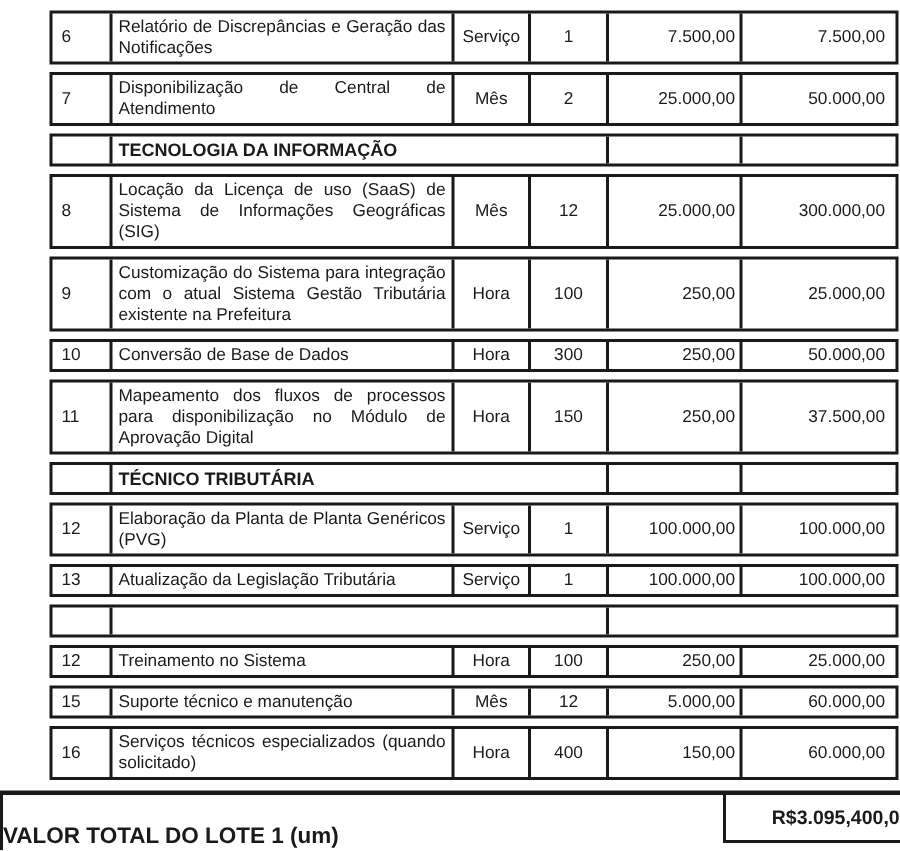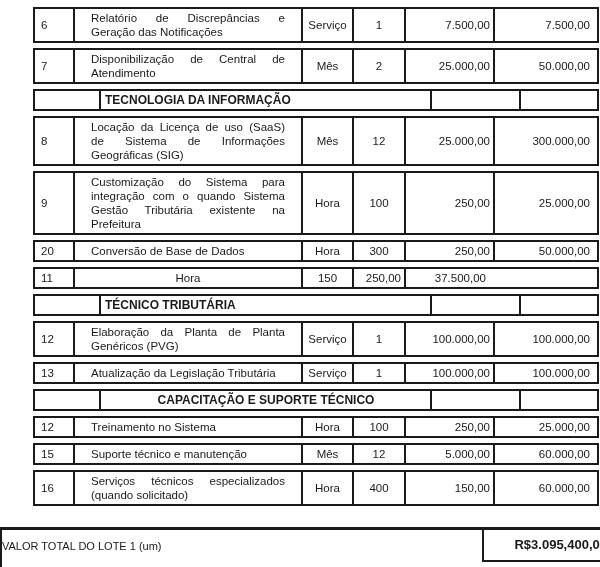--- a/index.html
+++ b/index.html
@@ -23,32 +23,32 @@
   }
   .row{
     display:grid;
     box-sizing:border-box;
     width:566px;
     border:2px solid var(--ink);
     margin-bottom:5px;
     background:var(--paper);
   }
   .item-row{grid-template-columns:38px 228px 51px 52px 89px 1fr;}
-  .section-row{grid-template-columns:38px 331px 89px 1fr;padding-left:26px;}
+  .section-row{grid-template-columns:38px 331px 89px 1fr;}
   .cell{
     box-sizing:border-box;
     display:flex;
     align-items:center;
     min-height:18px;
     padding:2px 3px;
     overflow:hidden;
   }
   .row .cell + .cell{border-left:2px solid var(--ink);}
   .c-num{justify-content:flex-start;padding-left:6px;}
-  .c-desc{padding:2px 16px;align-items:flex-end;}
+  .c-desc{padding:2px 4px;align-items:flex-end;}
   .desc-text{width:100%;text-align:justify;}
   .c-unit,.c-qty{justify-content:center;}
   .c-uprice{justify-content:flex-end;padding-right:3px;}
   .c-total{justify-content:flex-end;padding-right:7px;}
   .c-section{
     font-weight:bold;
     font-size:12px;
     padding-left:4px;
     justify-content:flex-start;
   }
@@ -60,23 +60,23 @@
     border-top:3px solid var(--ink);
     box-sizing:border-box;
     background:var(--paper);
   }
   .footer-left-edge{
     position:absolute;left:0;top:0;bottom:0;width:2px;
     background:var(--ink);
   }
   .footer-label{
     position:absolute;
-    left:2px;top:9px;
-    font-weight:normal;
-    font-size:11px;
+    left:2px;top:21px;
+    font-weight:bold;
+    font-size:15px;
     white-space:nowrap;
   }
   .footer-value-cell{
     position:absolute;
     left:482px;top:0;
     width:136px;height:32px;
     box-sizing:border-box;
     border:2px solid var(--ink);
     border-top:none;
     display:flex;
@@ -125,39 +125,42 @@
       <span class="desc-text">Locação da Licença de uso (SaaS) de Sistema de Informações Geográficas (SIG)</span>
     </div>
     <div class="cell c-unit">Mês</div>
     <div class="cell c-qty">12</div>
     <div class="cell c-uprice">25.000,00</div>
     <div class="cell c-total">300.000,00</div>
   </div>
       <div class="row item-row">
     <div class="cell c-num">9</div>
     <div class="cell c-desc">
-      <span class="desc-text">Customização do Sistema para integração com o quando Sistema Gestão Tributária existente na Prefeitura</span>
+      <span class="desc-text">Customização do Sistema para integração com o atual Sistema Gestão Tributária existente na Prefeitura</span>
     </div>
     <div class="cell c-unit">Hora</div>
     <div class="cell c-qty">100</div>
     <div class="cell c-uprice">250,00</div>
     <div class="cell c-total">25.000,00</div>
   </div>
       <div class="row item-row">
-    <div class="cell c-num">20</div>
+    <div class="cell c-num">10</div>
     <div class="cell c-desc">
       <span class="desc-text">Conversão de Base de Dados</span>
     </div>
     <div class="cell c-unit">Hora</div>
     <div class="cell c-qty">300</div>
     <div class="cell c-uprice">250,00</div>
     <div class="cell c-total">50.000,00</div>
   </div>
       <div class="row item-row">
     <div class="cell c-num">11</div>
+    <div class="cell c-desc">
+      <span class="desc-text">Mapeamento dos fluxos de processos para disponibilização no Módulo de Aprovação Digital</span>
+    </div>
     <div class="cell c-unit">Hora</div>
     <div class="cell c-qty">150</div>
     <div class="cell c-uprice">250,00</div>
     <div class="cell c-total">37.500,00</div>
   </div>
       <div class="row section-row">
     <div class="cell c-num"></div>
     <div class="cell c-section">TÉCNICO TRIBUTÁRIA</div>
     <div class="cell c-uprice"></div>
     <div class="cell c-total"></div>
@@ -177,21 +180,20 @@
     <div class="cell c-desc">
       <span class="desc-text">Atualização da Legislação Tributária</span>
     </div>
     <div class="cell c-unit">Serviço</div>
     <div class="cell c-qty">1</div>
     <div class="cell c-uprice">100.000,00</div>
     <div class="cell c-total">100.000,00</div>
   </div>
       <div class="row section-row">
     <div class="cell c-num"></div>
-    <div class="cell c-section center">CAPACITAÇÃO E SUPORTE TÉCNICO</div>
     <div class="cell c-uprice"></div>
     <div class="cell c-total"></div>
   </div>
       <div class="row item-row">
     <div class="cell c-num">12</div>
     <div class="cell c-desc">
       <span class="desc-text">Treinamento no Sistema</span>
     </div>
     <div class="cell c-unit">Hora</div>
     <div class="cell c-qty">100</div>

